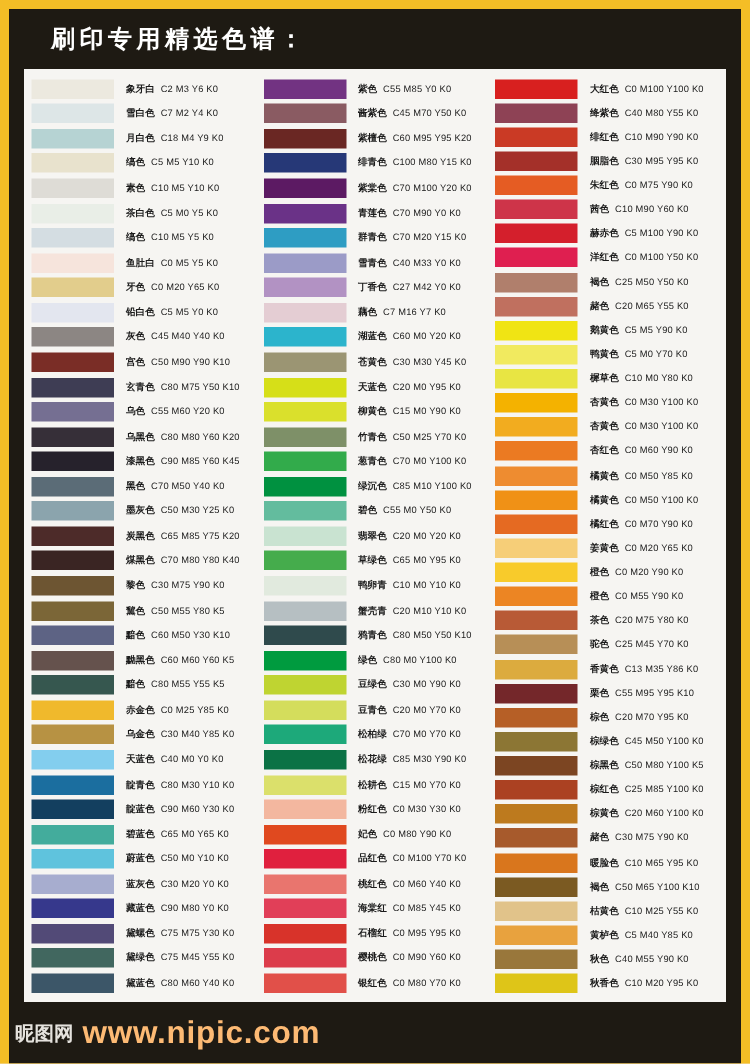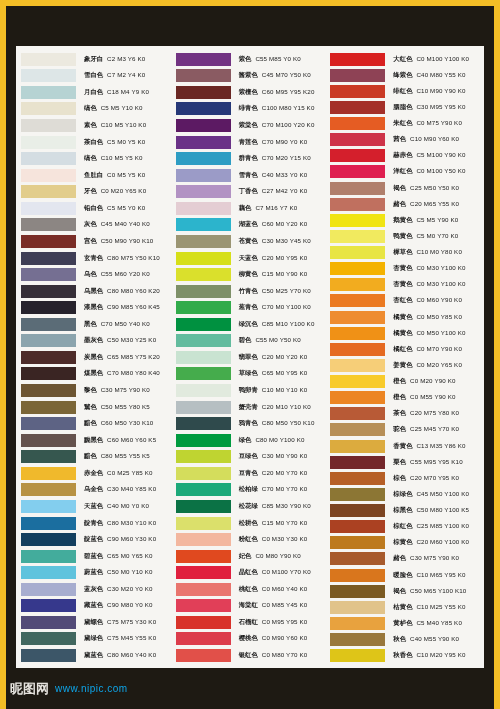--- a/index.html
+++ b/index.html
@@ -114,43 +114,44 @@
   }
   #brand-cn {
     color: #F6F4EF;
     font-size: 13px;
     font-weight: bold;
     font-family: "DejaVu Sans", sans-serif;
     opacity: 0.92;
     letter-spacing: 0px;
   }
   #brand-url {
-    color: #0ea5e9;
-    font-size: 10px;
-    font-weight: normal;
+    color: #fdba74;
+    font-size: 21px;
+    font-weight: bold;
     letter-spacing: 0.5px;
     margin-left: 6px;
     font-family: "Liberation Sans", sans-serif;
   }
   #credit {
     color: #FFFFFF;
     font-size: 11px;
     font-weight: bold;
     letter-spacing: 0.2px;
     font-family: "Liberation Sans", sans-serif;
     white-space: nowrap;
   }
 </style>
 </head>
 <body>
 
 <div id="poster">
   <div id="inner">
 
     <div id="title-bar">
+      <span id="title-cn">刷印专用精选色谱：</span>
     </div>
 
     <div id="sheet">
         <div class="col">
           <div class="swatch-row">
             <div class="chip" style="background: rgb(236, 233, 223);"></div>
             <div class="label"><span class="nm">象牙白</span>&nbsp; <span class="code">C2  M3  Y6  K0</span></div>
           </div>
           <div class="swatch-row">
             <div class="chip" style="background: rgb(221, 230, 231);"></div>

